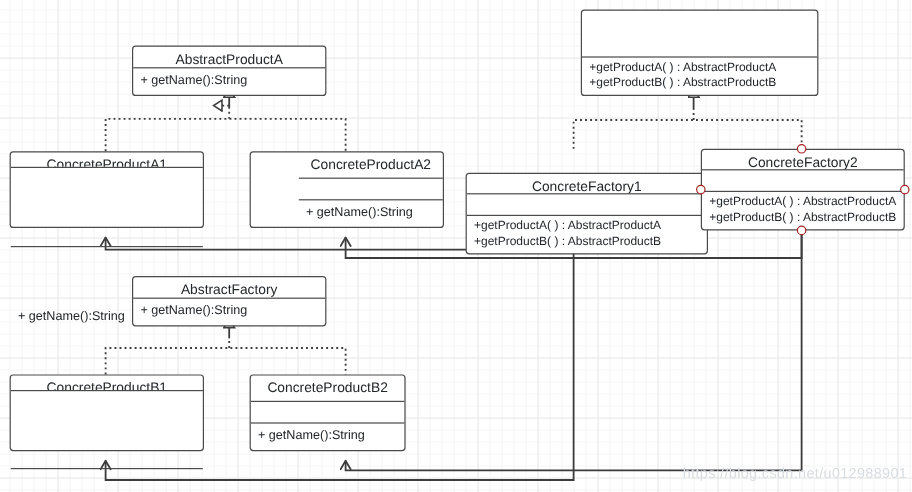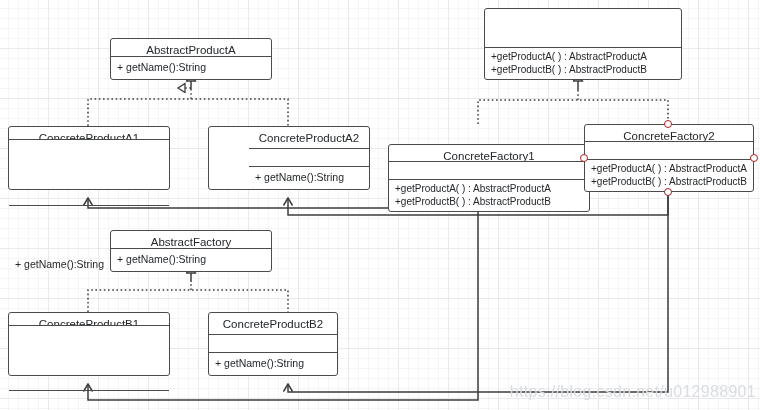--- a/index.html
+++ b/index.html
@@ -84,21 +84,21 @@
     border: 1.4px solid #aa2222;
     border-radius: 50%;
     background: #ffffff;
     z-index: 20;
     box-sizing: border-box;
   }
   .watermark {
     position: absolute;
     right: 4px;
     bottom: 9px;
-    font-size: 16px;
+    font-size: 12px;
     color: #d8dde2;
     letter-spacing: 0.3px;
     white-space: nowrap;
     z-index: 3;
     font-family: "Liberation Sans", sans-serif;
   }
 </style>
 </head>
 <body>
 

